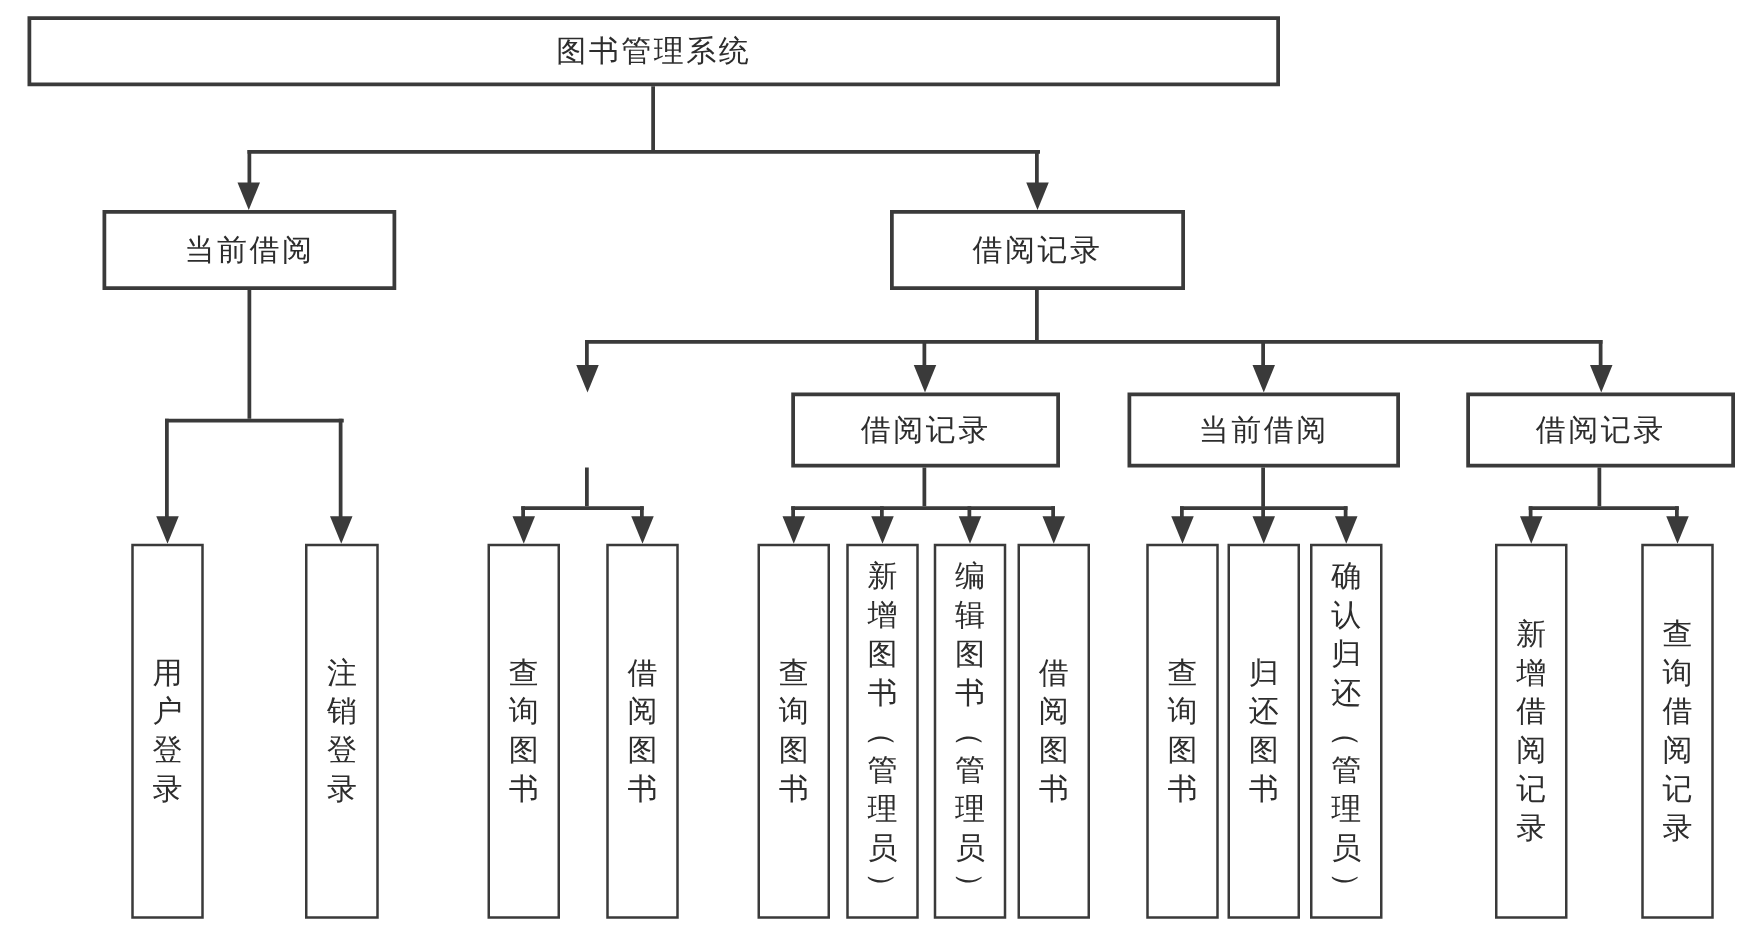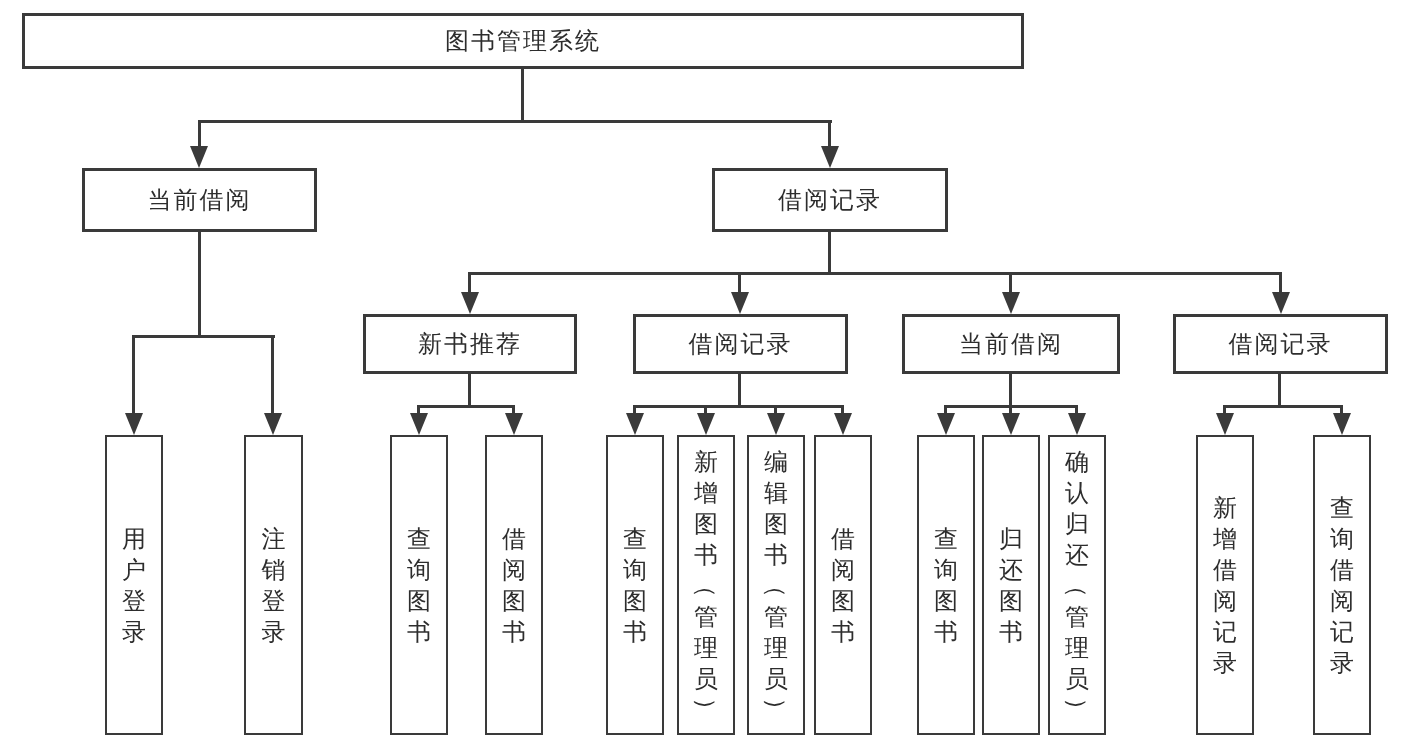--- a/index.html
+++ b/index.html
@@ -62,21 +62,20 @@
   <div class="hl" style="left:468px;top:272px;width:814px"></div>
   <div class="vl" style="left:468px;top:272px;height:26px"></div>
   <div class="arw" style="left:461px;top:292px"></div>
   <div class="vl" style="left:738px;top:272px;height:26px"></div>
   <div class="arw" style="left:731px;top:292px"></div>
   <div class="vl" style="left:1009px;top:272px;height:26px"></div>
   <div class="arw" style="left:1002px;top:292px"></div>
   <div class="vl" style="left:1279px;top:272px;height:26px"></div>
   <div class="arw" style="left:1272px;top:292px"></div>
 
-  <div class="bx" style="left:363px;top:314px;width:214px;height:60px">新书推荐</div>
   <div class="bx" style="left:633px;top:314px;width:215px;height:60px">借阅记录</div>
   <div class="bx" style="left:1173px;top:314px;width:215px;height:60px">借阅记录</div>
   <div class="bx" style="left:902px;top:314px;width:218px;height:60px">当前借阅</div>
 
   <div class="vl" style="left:468px;top:374px;height:31px"></div>
   <div class="hl" style="left:417px;top:405px;width:98px"></div>
   <div class="vl" style="left:417px;top:405px;height:14px"></div>
   <div class="arw" style="left:410px;top:413px"></div>
   <div class="vl" style="left:512px;top:405px;height:14px"></div>
   <div class="arw" style="left:505px;top:413px"></div>

